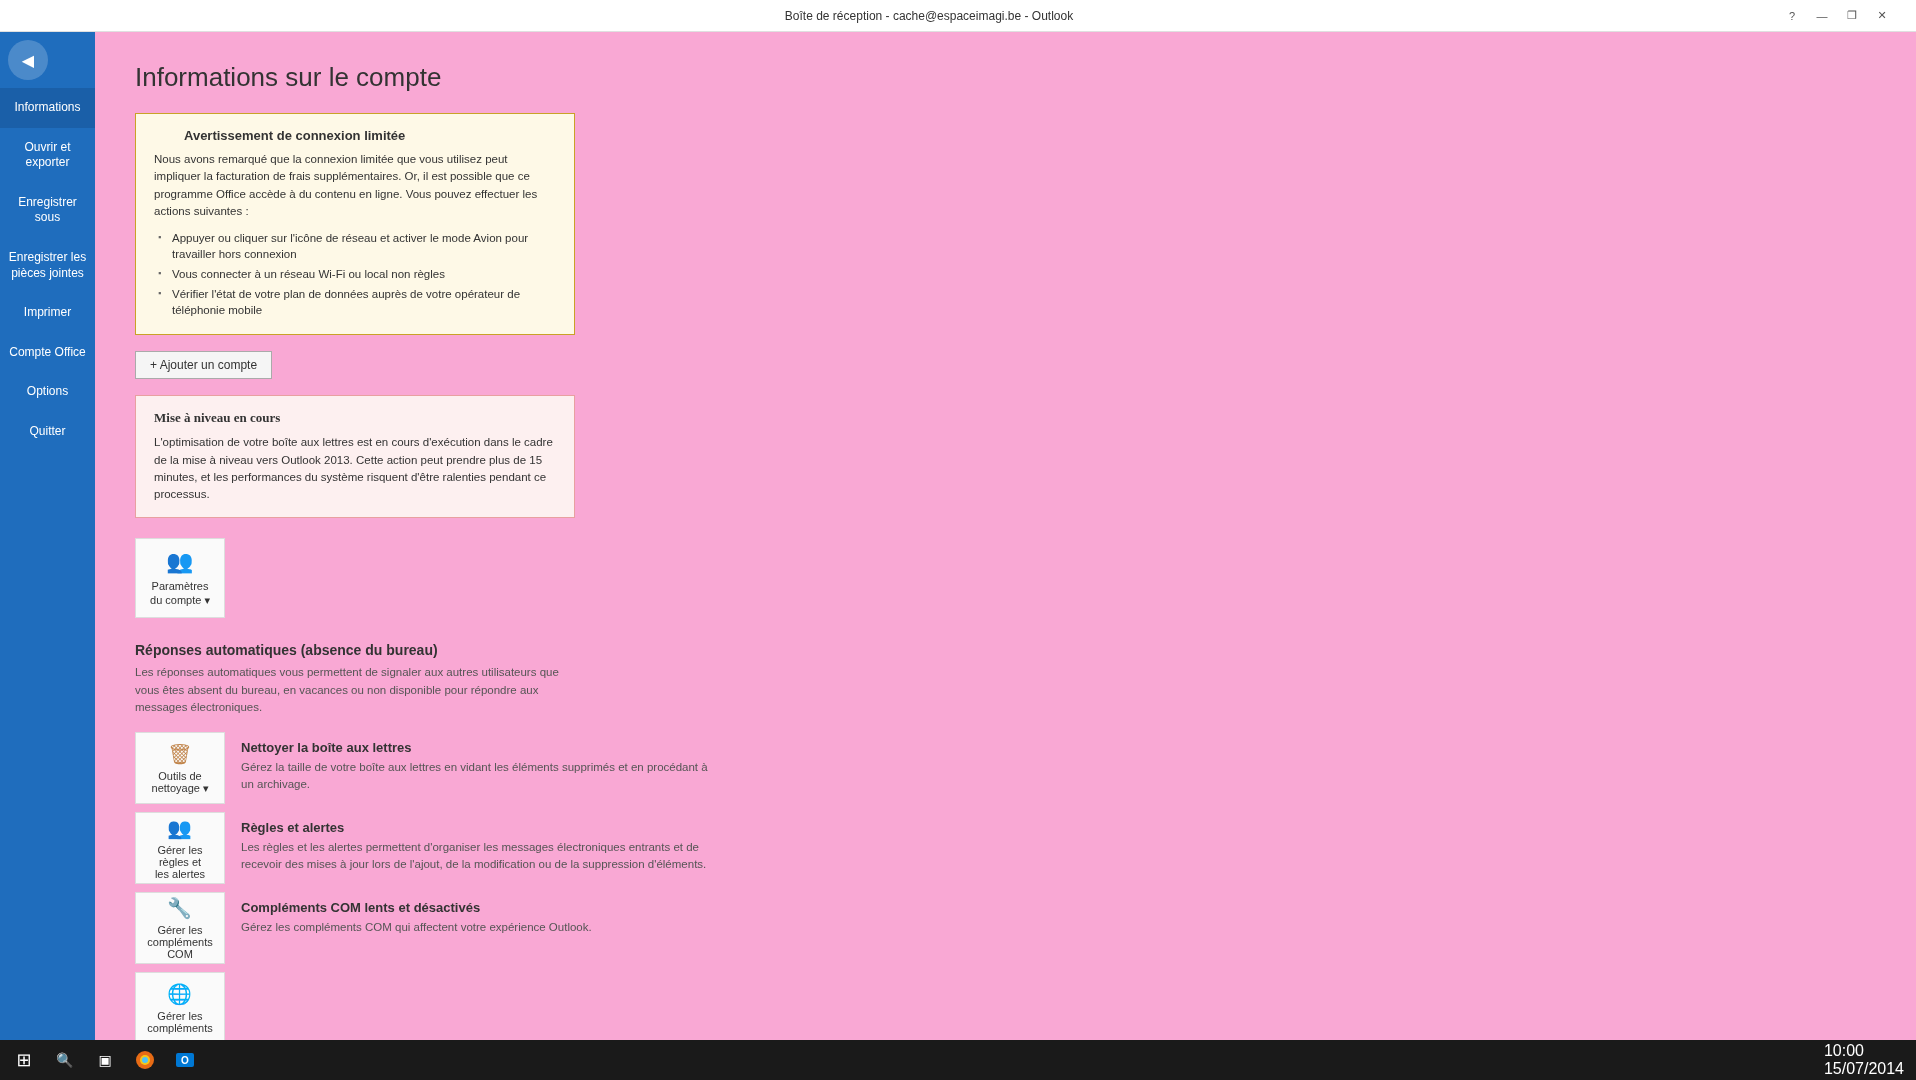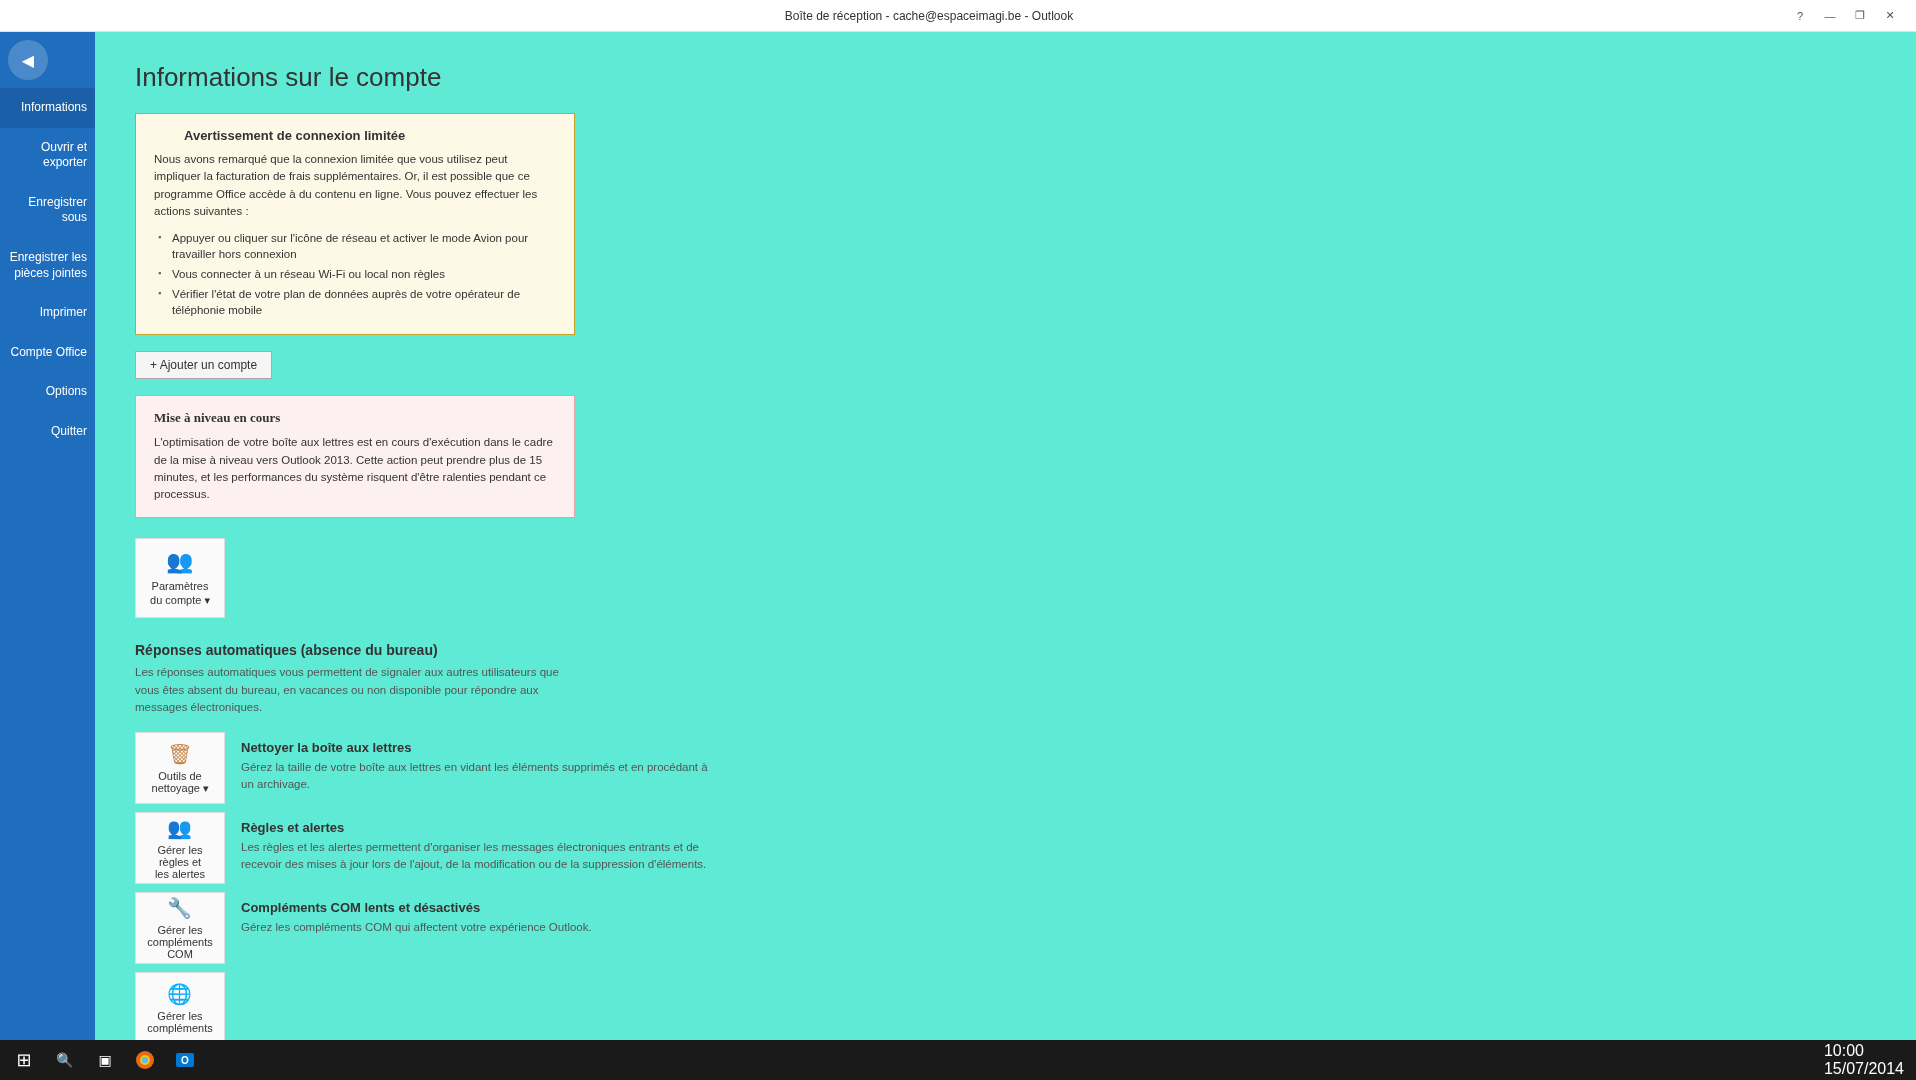--- a/index.html
+++ b/index.html
@@ -5,21 +5,21 @@
     * { margin: 0; padding: 0; box-sizing: border-box; }
     body { font-family: 'Segoe UI', Arial, sans-serif; background: #f0f0f0; width: 1916px; height: 1080px; overflow: hidden; display: flex; flex-direction: column; }
 
     
     .titlebar {
       background: #ffffff;
       height: 32px;
       display: flex;
       align-items: center;
       justify-content: center;
-      padding: 0 12px;
+      padding: 0 20px;
       border-bottom: 1px solid #e0e0e0;
       flex-shrink: 0;
     }
     .titlebar-title {
       font-size: 12px;
       color: #333;
       flex: 1;
       text-align: center;
     }
     .titlebar-controls {
@@ -56,29 +56,29 @@
       display: flex; align-items: center; justify-content: center;
       cursor: pointer;
       color: white;
       font-size: 16px;
     }
     .sidebar-item {
       padding: 12px 8px;
       color: white;
       font-size: 12px;
       cursor: pointer;
-      text-align: right;
+      text-align: center;
       line-height: 1.3;
     }
     .sidebar-item.active { background: #1a5fa8; }
 
     
     .content {
       flex: 1;
-      background: #5eead4;
+      background: #f9a8d4;
       overflow-y: auto;
       padding: 30px 40px;
     }
     .page-title {
       font-size: 26px;
       font-weight: 300;
       color: #333;
       margin-bottom: 20px;
     }
 

